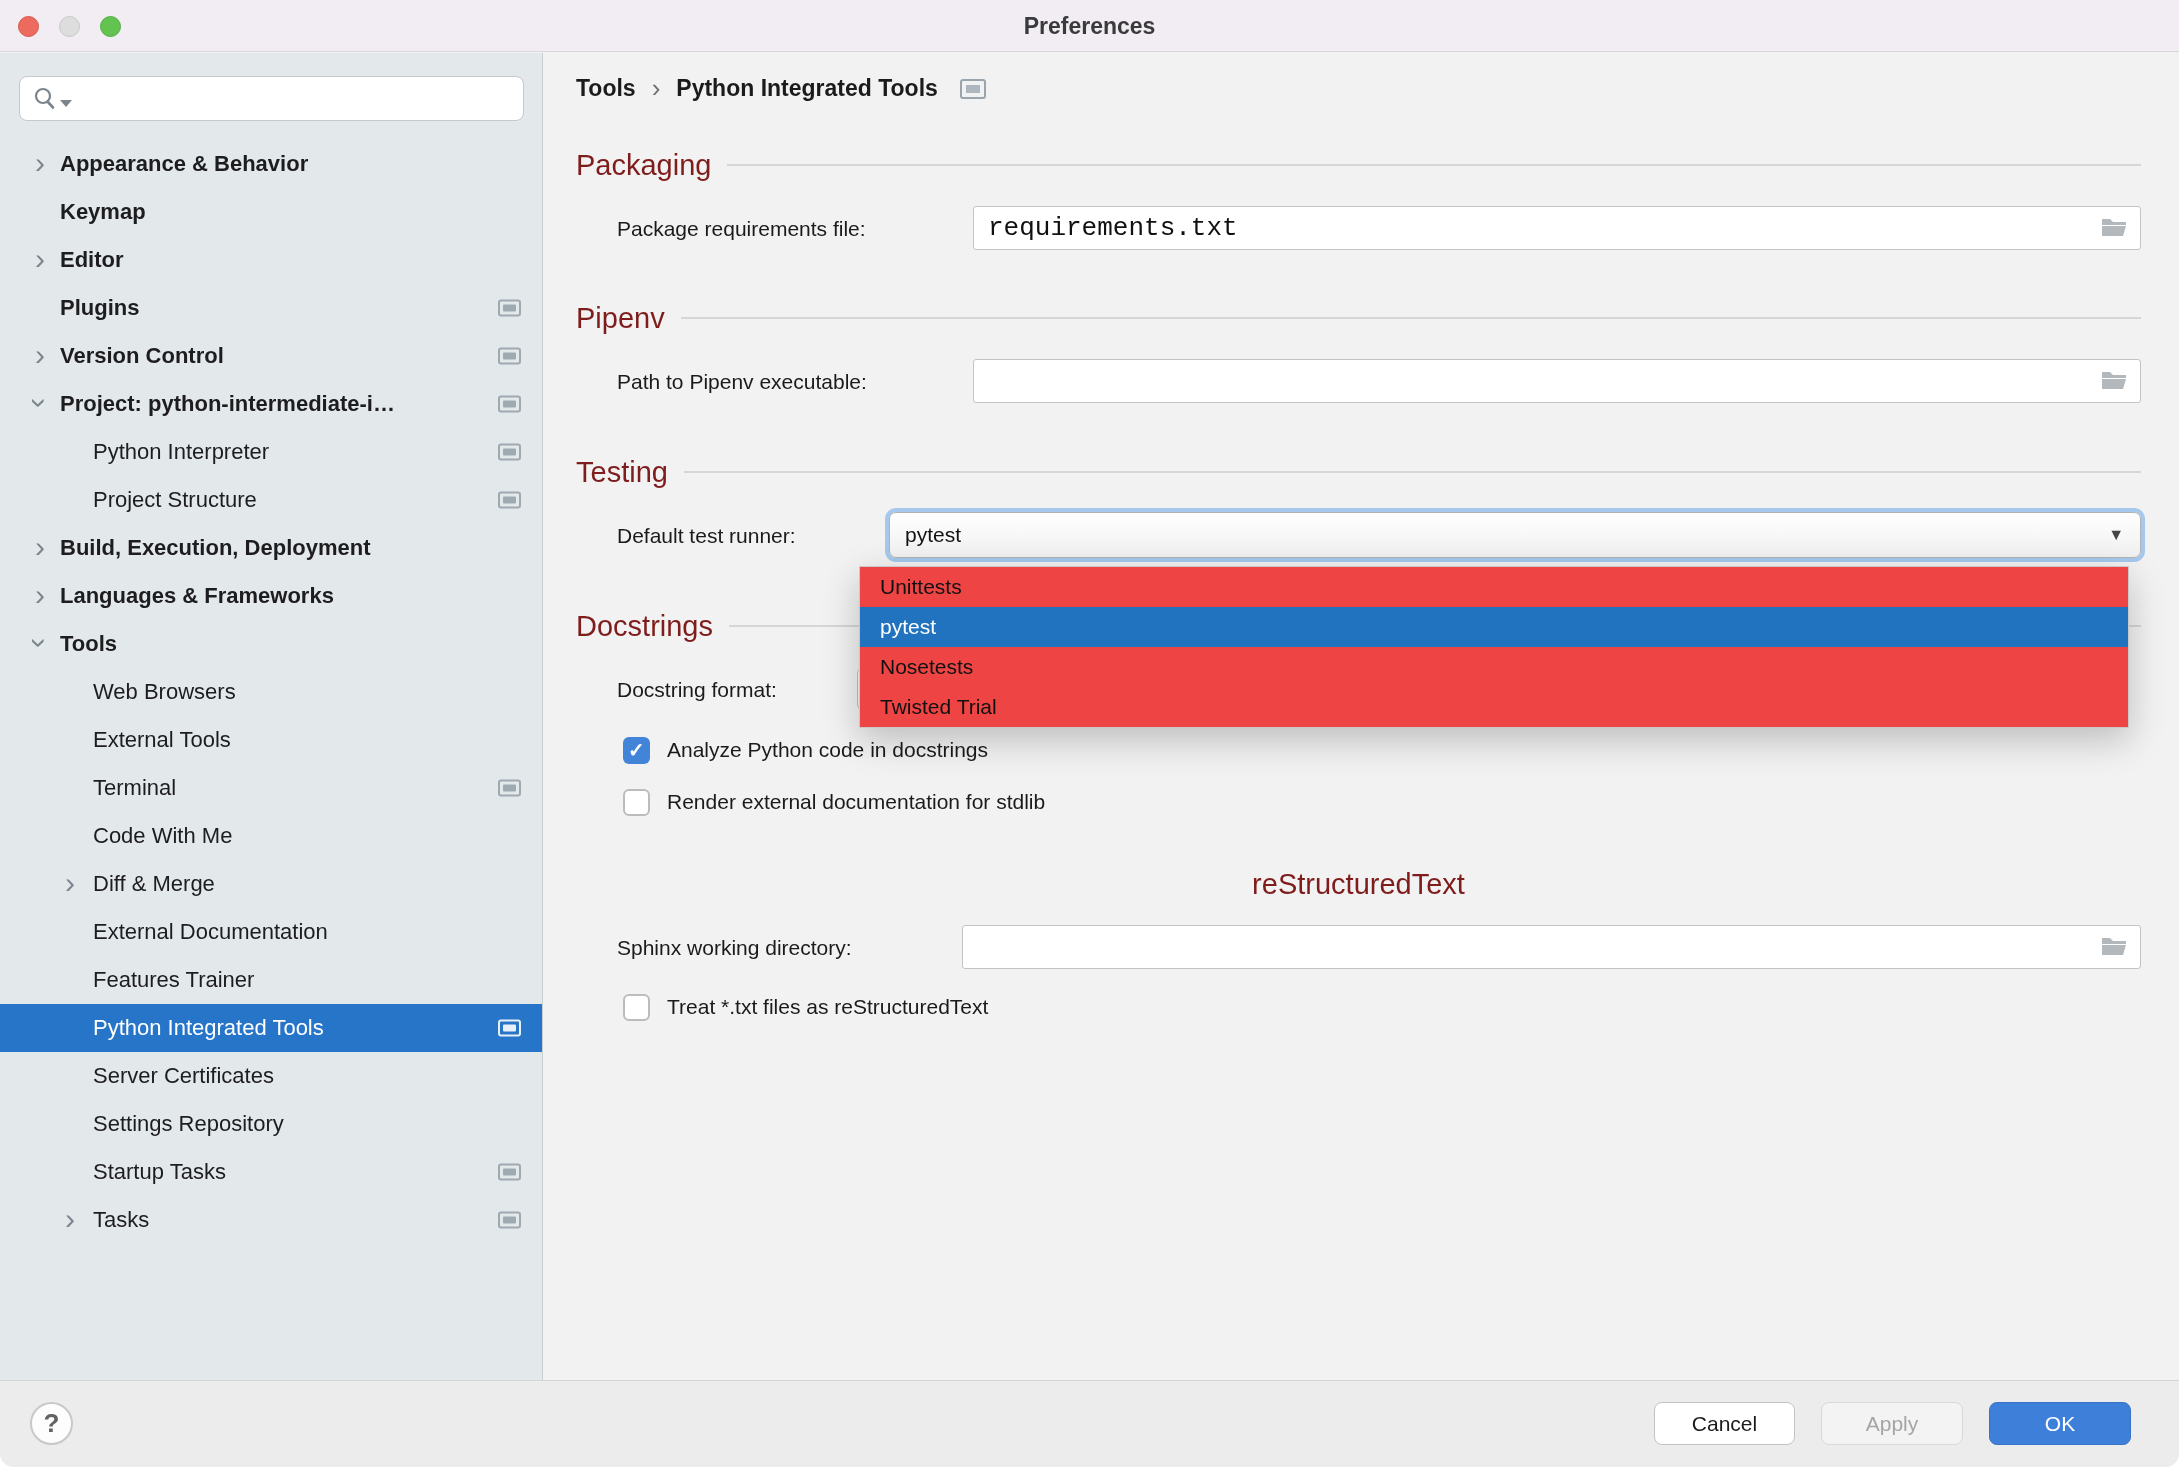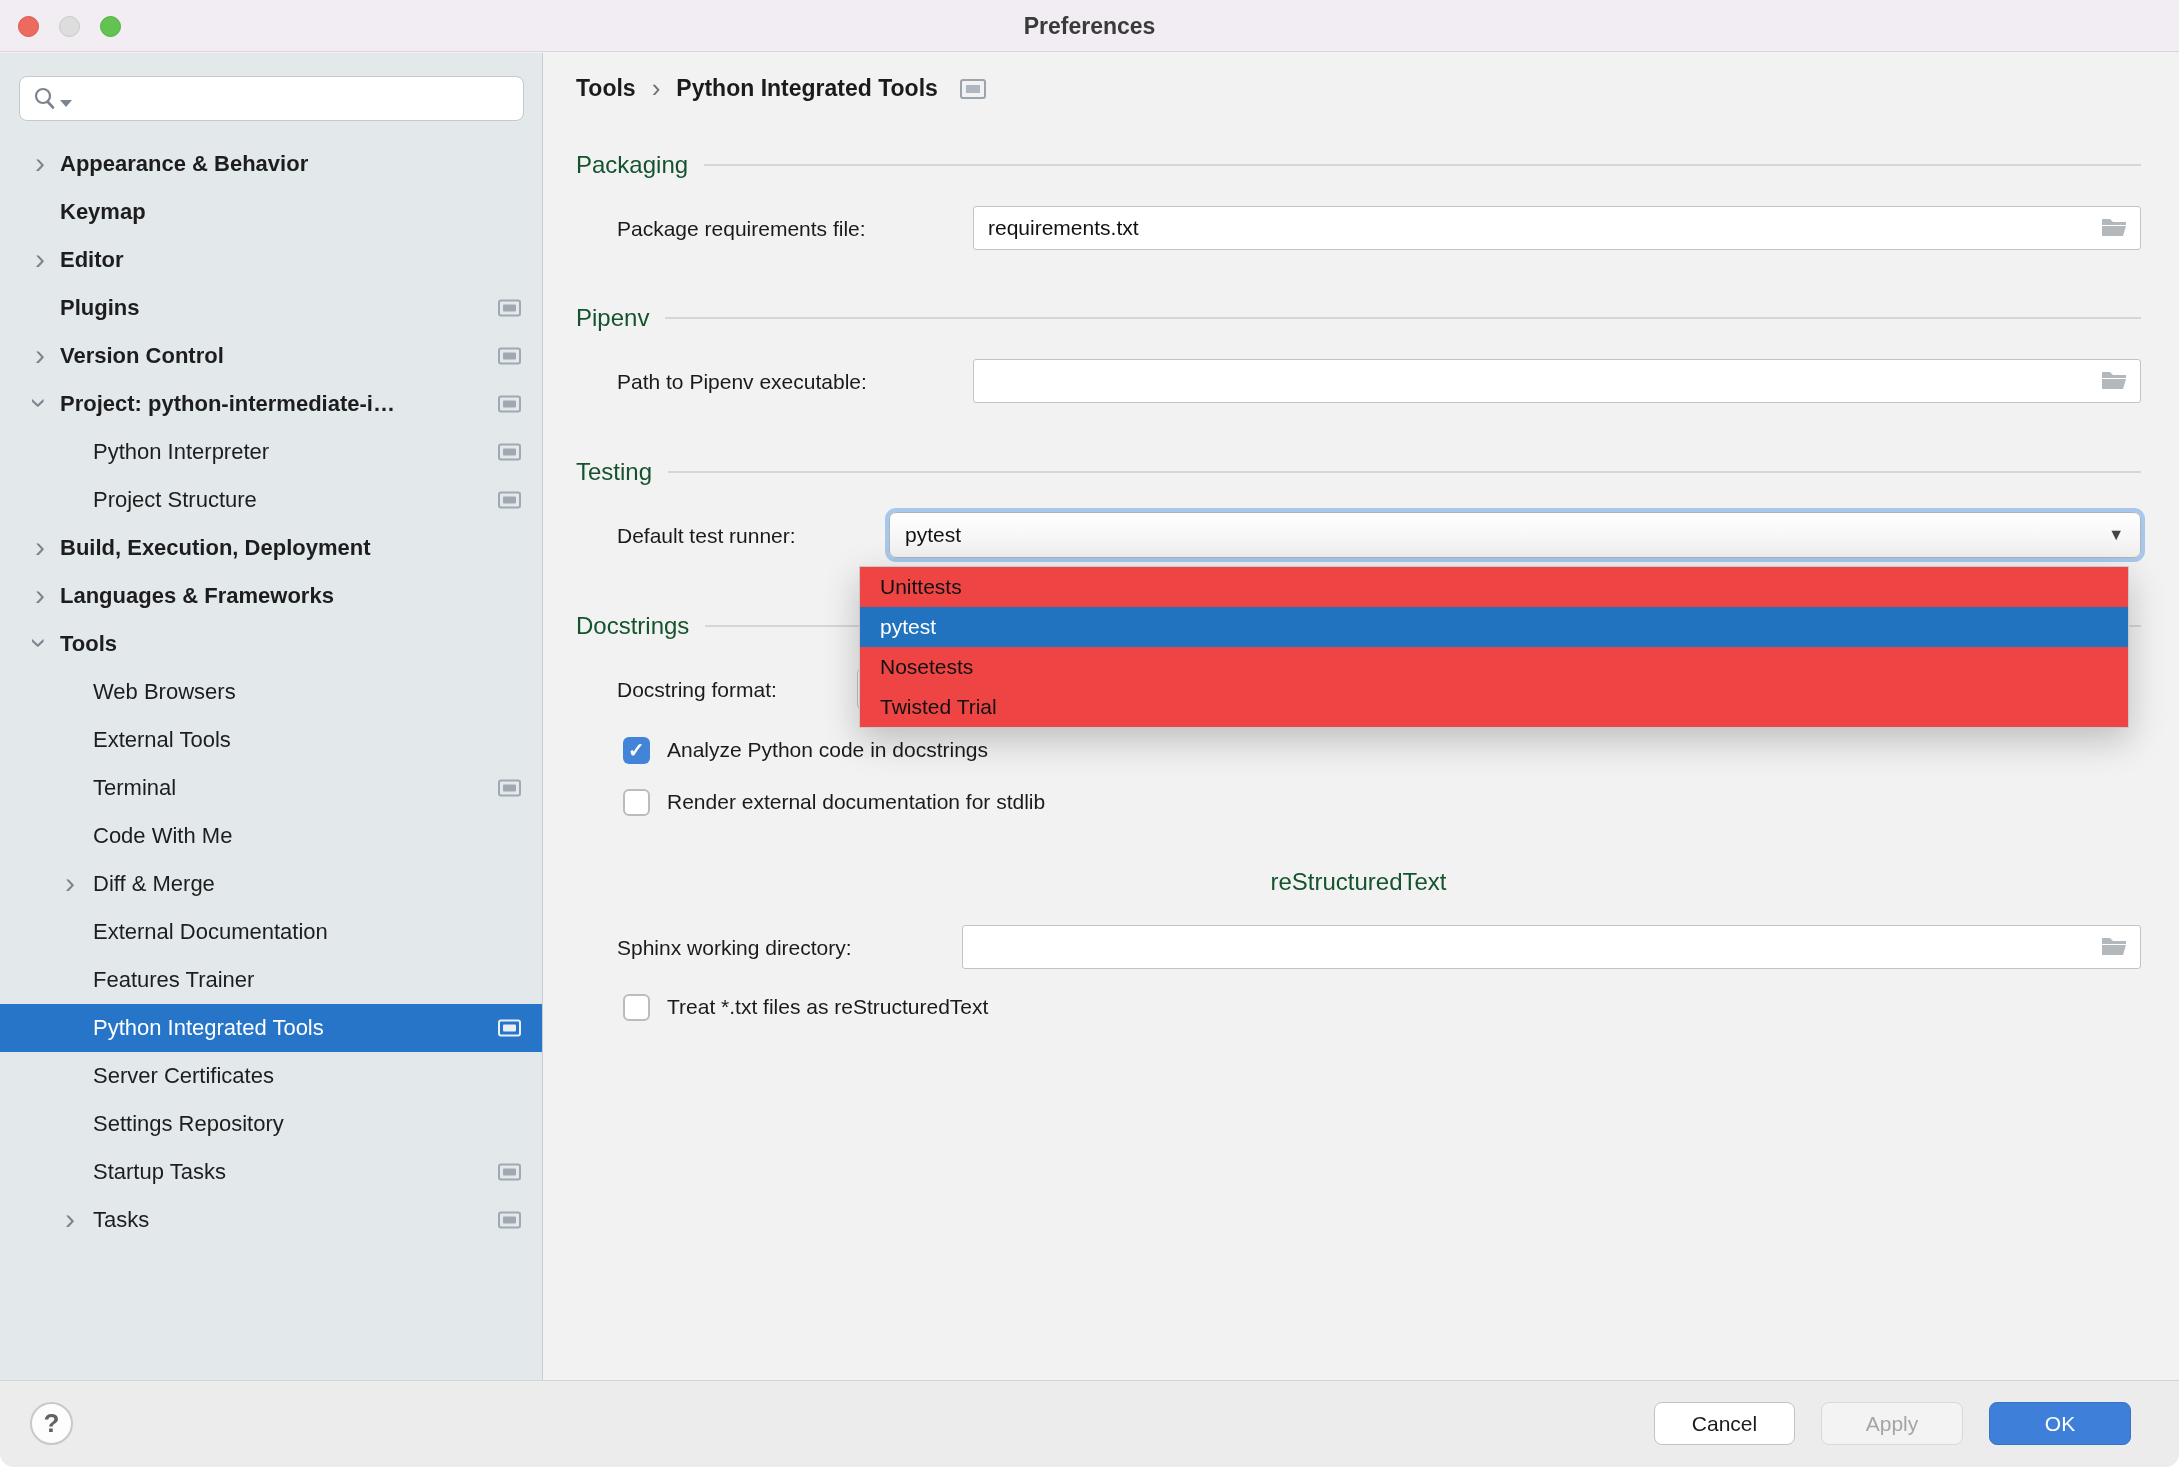--- a/index.html
+++ b/index.html
@@ -56,29 +56,29 @@
   .crumbs { position:absolute; left:32px; top:20px; display:flex; align-items:center;
             gap:16px; font-size:23px; font-weight:bold; color:#1b1b1b; }
   .crumb-sep { color:#6f6f6f; font-size:26px; font-weight:normal; }
   .crumbicon { position:static; display:inline-block; width:26px; height:20px;
                border:2px solid #9aa4ad; border-radius:3px; margin-left:6px; }
   .crumbicon { position:relative; }
   .crumbicon::after { content:""; position:absolute; left:4px; right:4px; top:4px; bottom:4px;
                       background:#aeb7bf; }
 
   .sect { position:absolute; left:32px; width:1565px; height:30px;
-          display:flex; align-items:center; font-size:24px; color:#14532d; }
+          display:flex; align-items:center; font-size:29px; color:#7f1d1d; }
   .sect .rule { flex:1; height:2px; background:#d6d6d6; margin-left:16px; }
 
   .flabel { position:absolute; left:73px; font-size:21px; color:#1b1b1b; }
 
   .inputwrap { position:absolute; height:44px; background:#ffffff;
                border:1px solid #c4c4c4; border-radius:3px; }
   .inputwrap input { width:100%; height:100%; border:none; outline:none; background:transparent;
-                     font-size:21px; font-family:Liberation Sans, sans-serif; color:#111111; padding:0 52px 0 14px; }
+                     font-size:26px; font-family:Liberation Mono, monospace; color:#111111; padding:0 52px 0 14px; }
   .folder { position:absolute; right:12px; top:50%; transform:translateY(-50%); }
 
   .combo { position:absolute; left:345px; top:459px; width:1252px; height:46px;
            background:linear-gradient(#ffffff,#f0f0f0); border:1px solid #b2b2b2;
            border-radius:7px; box-shadow:0 0 0 4px #a5c8ec; display:flex; align-items:center;
            padding-left:15px; font-size:21px; color:#111111; z-index:4; }
   .combo-arrow { position:absolute; right:16px; top:50%; transform:translateY(-50%);
                  font-size:16px; color:#454545; }
 
   .combo2 { position:absolute; left:313px; top:614px; width:130px; height:44px;

